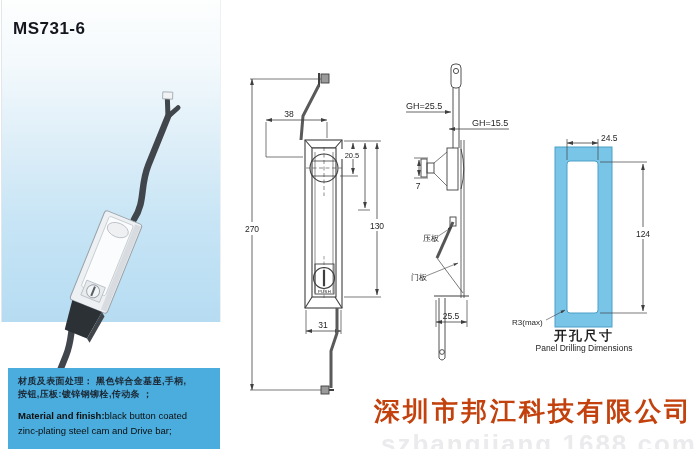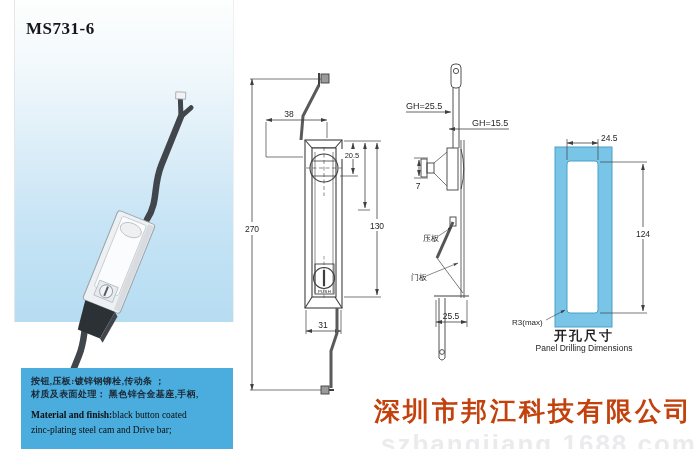--- a/index.html
+++ b/index.html
@@ -1,21 +1,21 @@
 <!DOCTYPE html>
 <html><head>
 <meta charset="utf-8">
 <style>
   html,body{margin:0;padding:0;background:#fff;}
   .canvas{position:relative;width:700px;height:449px;background:#fff;overflow:hidden;
           font-family:"Liberation Sans",sans-serif;}
   
-  .photo-panel{position:absolute;left:14px;top:0;width:218px;height:322px;
+  .photo-panel{position:absolute;left:1px;top:0;width:218px;height:322px;
     background:linear-gradient(180deg,#fdfefe 0%,#f3f9fc 20%,#ddeef8 45%,#c6e4f5 70%,#b6dcf2 100%);
-    border-left:1px solid #e4e7e9;border-right:1px solid #eef1f3;font-family:Liberation Serif, serif;}
+    border-left:1px solid #e4e7e9;border-right:1px solid #eef1f3;}
   .model-title{position:absolute;left:11px;top:19px;font-size:17px;font-weight:bold;
     color:#15151d;letter-spacing:.5px;}
   .photo-svg{position:absolute;left:0;top:0;}
   .material-box{position:absolute;left:6px;top:368px;width:212px;height:81px;
     background:#4aadde;box-sizing:border-box;padding:7px 8px 0 10px;}
   .cn-line{font-size:9px;font-weight:bold;color:#1c2734;line-height:13px;letter-spacing:.4px;}
   .en-block{margin-top:7px;}
   .en-line{font-size:9.5px;color:#0d0d0d;line-height:15px;}
   .en-line .b{font-weight:bold;margin-top:36px;}
   
@@ -63,22 +63,22 @@
           <rect x="-11" y="24" width="20" height="16" fill="#e8ebed" stroke="#b5bcc2" stroke-width="0.8"></rect>
           <circle cx="-1" cy="32" r="6.5" fill="#f3f4f5" stroke="#98a0a7" stroke-width="0.9"></circle>
           <path d="M-1,27 L-1,37" stroke="#565e66" stroke-width="2"></path>
           <path d="M-17,48 L15,48 L11,78 L-13,78 Z" fill="#2c3136"></path>
           <path d="M15,48 L19,51 L15,81 L11,78 Z" fill="#41464c"></path>
         </g>
       </g>
     </svg>
 
     <div class="material-box">
+      <div class="cn-line">材质及表面处理： 黑色锌合金基座,手柄,</div>
       <div class="cn-line">按钮,压板:镀锌钢铆栓,传动条 ；</div>
-      <div class="cn-line">材质及表面处理： 黑色锌合金基座,手柄,</div>
       <div class="en-block">
         <div class="en-line"><span class="b">Material and finish:</span><span>black button coated</span></div>
         <div class="en-line">zinc-plating steel cam and Drive bar;</div>
       </div>
     </div>
   </div>
 
   <svg class="drawing" width="700" height="449" viewBox="0 0 700 449">
     <defs>
       <marker id="ar" viewBox="0 0 8 8" refX="7.6" refY="4" markerWidth="8" markerHeight="8" orient="auto-start-reverse">

